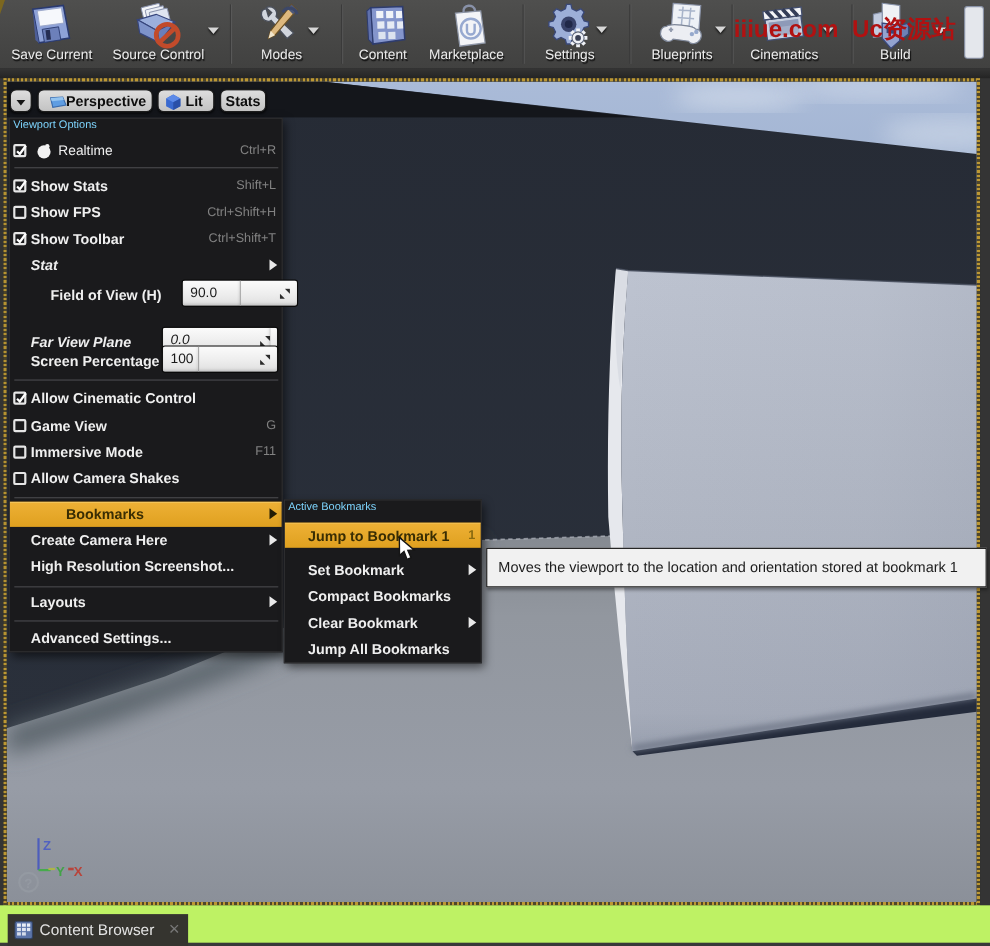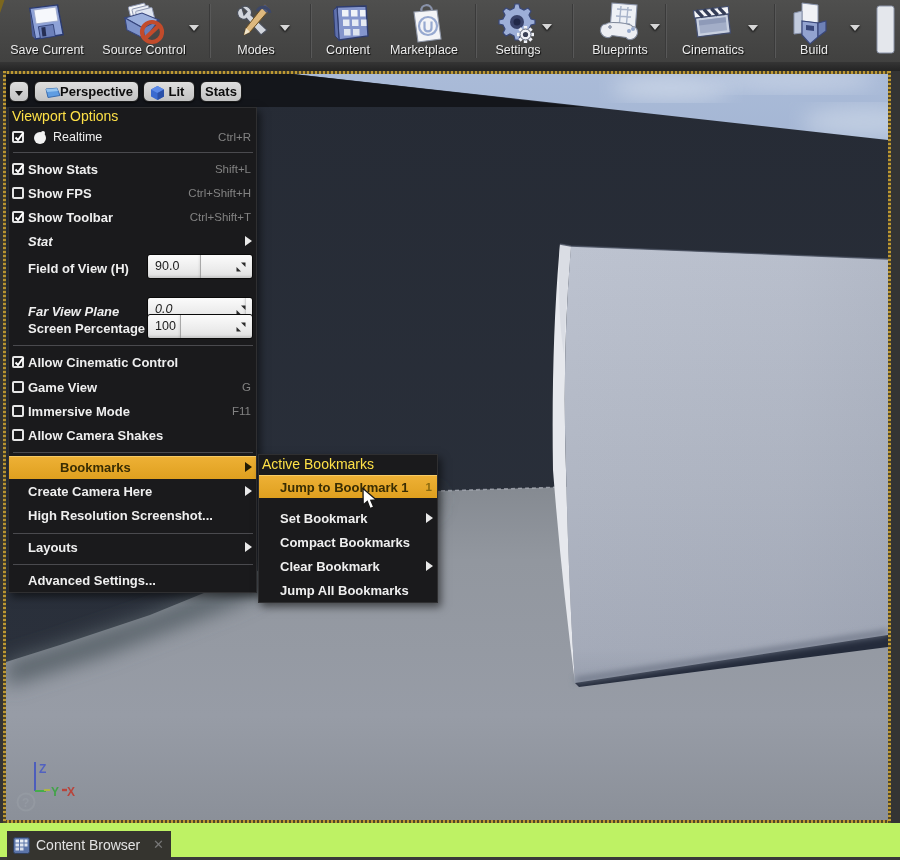--- a/index.html
+++ b/index.html
@@ -25,21 +25,21 @@
   .vbtn{position:absolute;top:81px;height:21px;border-radius:6px;
     background:linear-gradient(#dedede,#d0d0d0 50%,#c3c3c3);
     border:1px solid #1d1d1d;box-shadow:0 1px 2px rgba(0,0,0,.6);
     color:#0d0d0d;font-size:13px;font-weight:700;line-height:19px;text-align:center;}
   
   .menu{background:#1a1a1c;border:1px solid #2f2f31;box-shadow:3px 4px 8px rgba(0,0,0,.55);}
   .mrow{position:absolute;left:1px;right:1px;color:#efefef;font-size:13px;font-weight:600;}
   .mtext{position:absolute;left:19px;top:50%;transform:translateY(-50%);white-space:nowrap;}
   .mshort{position:absolute;right:5px;top:50%;transform:translateY(-50%);color:#828282;font-size:11.5px;font-weight:400;}
   .msep{position:absolute;left:12px;right:3px;height:1px;background:#4a4a4e;}
-  .mhead{color:#fde047;font-size:14px;font-weight:400;}
+  .mhead{color:#7dd3fc;font-size:10px;font-weight:400;}
   .chk{position:absolute;left:3px;top:50%;transform:translateY(-50%);width:12px;height:12px;
     border:2px solid #e6e6e6;border-radius:2px;}
   .arrow-r{position:absolute;right:4px;top:50%;transform:translateY(-50%);
     width:0;height:0;border-top:5px solid transparent;border-bottom:5px solid transparent;border-left:7px solid #e9e9e9;}
   .yellow{background:linear-gradient(#eeb136,#dfa01f);box-shadow:inset 0 1px 0 rgba(255,230,150,.5);}
   .yellow .mtext{color:#392d03;}
   .spin{position:absolute;left:138px;top:1px;width:106px;height:25px;border-radius:3px;
     background:linear-gradient(#fbfbfb,#ececec 60%,#dedede);
     border:1px solid #0a0a0a;color:#1a1a1a;font-size:12.5px;font-weight:400;line-height:23px;
     box-shadow:inset 0 -2px 2px rgba(0,0,0,.10);}
@@ -262,20 +262,21 @@
   <div class="tb-sep" style="left:475px;"></div>
   <div class="tb-sep" style="left:572px;"></div>
   <div class="tb-sep" style="left:665px;"></div>
   <div class="tb-sep" style="left:774px;"></div>
   <div class="caret" style="left:189px;top:25px;"></div>
   <div class="caret" style="left:280px;top:25px;"></div>
   <div class="caret" style="left:542px;top:24px;"></div>
   <div class="caret" style="left:650px;top:24px;"></div>
   <div class="caret" style="left:748px;top:25px;"></div>
   <div class="caret" style="left:850px;top:25px;"></div>
+  <div class="wm">iiiue.com&nbsp;&nbsp;Uc资源站</div>
 
   <div class="vbtn" style="left:9px;width:20px;"><span style="display:inline-block;width:0;height:0;border-left:4.5px solid transparent;border-right:4.5px solid transparent;border-top:5.5px solid #141414;margin-top:7px;"></span></div>
   <div class="vbtn" style="left:34px;width:105px;">
     <svg width="20" height="12" style="position:absolute;left:6px;top:5px;" viewBox="0 0 20 12">
       <path d="M5,2 L16,1.2 L19,8.5 L7,10.5 Z" fill="#5f9de2" stroke="#3a6cae" stroke-width="1"></path>
       <path d="M5,2 L16,1.2 L17,4 L6,5 Z" fill="#94c4f0"></path>
     </svg>
     <span style="margin-left:20px;margin-top:12px;">Perspective</span></div>
   <div class="vbtn" style="left:143px;width:52px;">
     <svg width="15" height="16" style="position:absolute;left:6px;top:3px;" viewBox="0 0 15 16">
@@ -323,21 +324,21 @@
             <path d="M2.5,7.5 L5,10 L10.5,2.5" stroke="#fff" stroke-width="2" fill="none"></path>
           </svg>
         </span>
         <span class="mtext" style="left:19px;">Show Toolbar</span>
         <span class="mshort">Ctrl+Shift+T</span>
       </div>
       <div class="abs mrow" style="left:9px;width:247px;top:229px;height:24px;">
         <span class="mtext" style="left:19px;font-style:italic;">Stat</span>
         <span class="arrow-r" style=""></span>
       </div>
-      <div class="abs mrow" style="left:9px;width:247px;top:253px;height:29px;">
+      <div class="abs mrow" style="left:27px;width:247px;top:253px;height:29px;">
         <span class="mtext" style="left:19px;">Field of View (H)</span>
         <div class="spin">
           <span class="val">90.0</span>
      <div style="position:absolute;left:52px;top:0;bottom:0;width:1px;background:rgba(150,150,150,0.8);box-shadow:-1px 0 2px rgba(0,0,0,.12);"></div>
      <svg width="10" height="10" viewBox="0 0 10 10" style="position:absolute;right:6px;top:7px;">
             <path d="M9.5,0.5 L9.5,5 L5,0.5 Z" fill="#2a2a2a"></path>
             <path d="M0.5,9.5 L0.5,5 L5,9.5 Z" fill="#2a2a2a"></path>
           </svg>
      </div>
       </div>
@@ -425,20 +426,21 @@
       </div>
       <div class="abs mrow " style="left:259px;width:178px;top:554px;height:24px;">
         <span class="mtext" style="left:21px;">Clear Bookmark</span>
         <span class="arrow-r"></span>
       </div>
       <div class="abs mrow " style="left:259px;width:178px;top:578px;height:24px;">
         <span class="mtext" style="left:21px;">Jump All Bookmarks</span>
       </div>
     </div>
 
+  <div class="abs tooltip">Moves the viewport to the location and orientation stored at bookmark 1</div>
 
   <svg class="abs" style="left:362px;top:488px;" width="17" height="23" viewBox="0 0 17 23">
     <path d="M1,0.6 L1.2,17 L5.3,13.4 L8,20.5 L11.7,19 L8.8,12.3 L14.4,11.9 Z" fill="#fff" stroke="#161616" stroke-width="1.3"></path>
   </svg>
 
   <div class="abs bottombar">
     <div style="position:absolute;left:0;bottom:0;width:900px;height:3px;background:#39393a;"></div>
     <div class="cb-tab">
       <svg width="17" height="17" style="position:absolute;left:6px;top:6px;" viewBox="0 0 17 17">
         <rect x="0.5" y="0.5" width="16" height="16" rx="2" fill="#5b74a8" stroke="#31415f"></rect>

